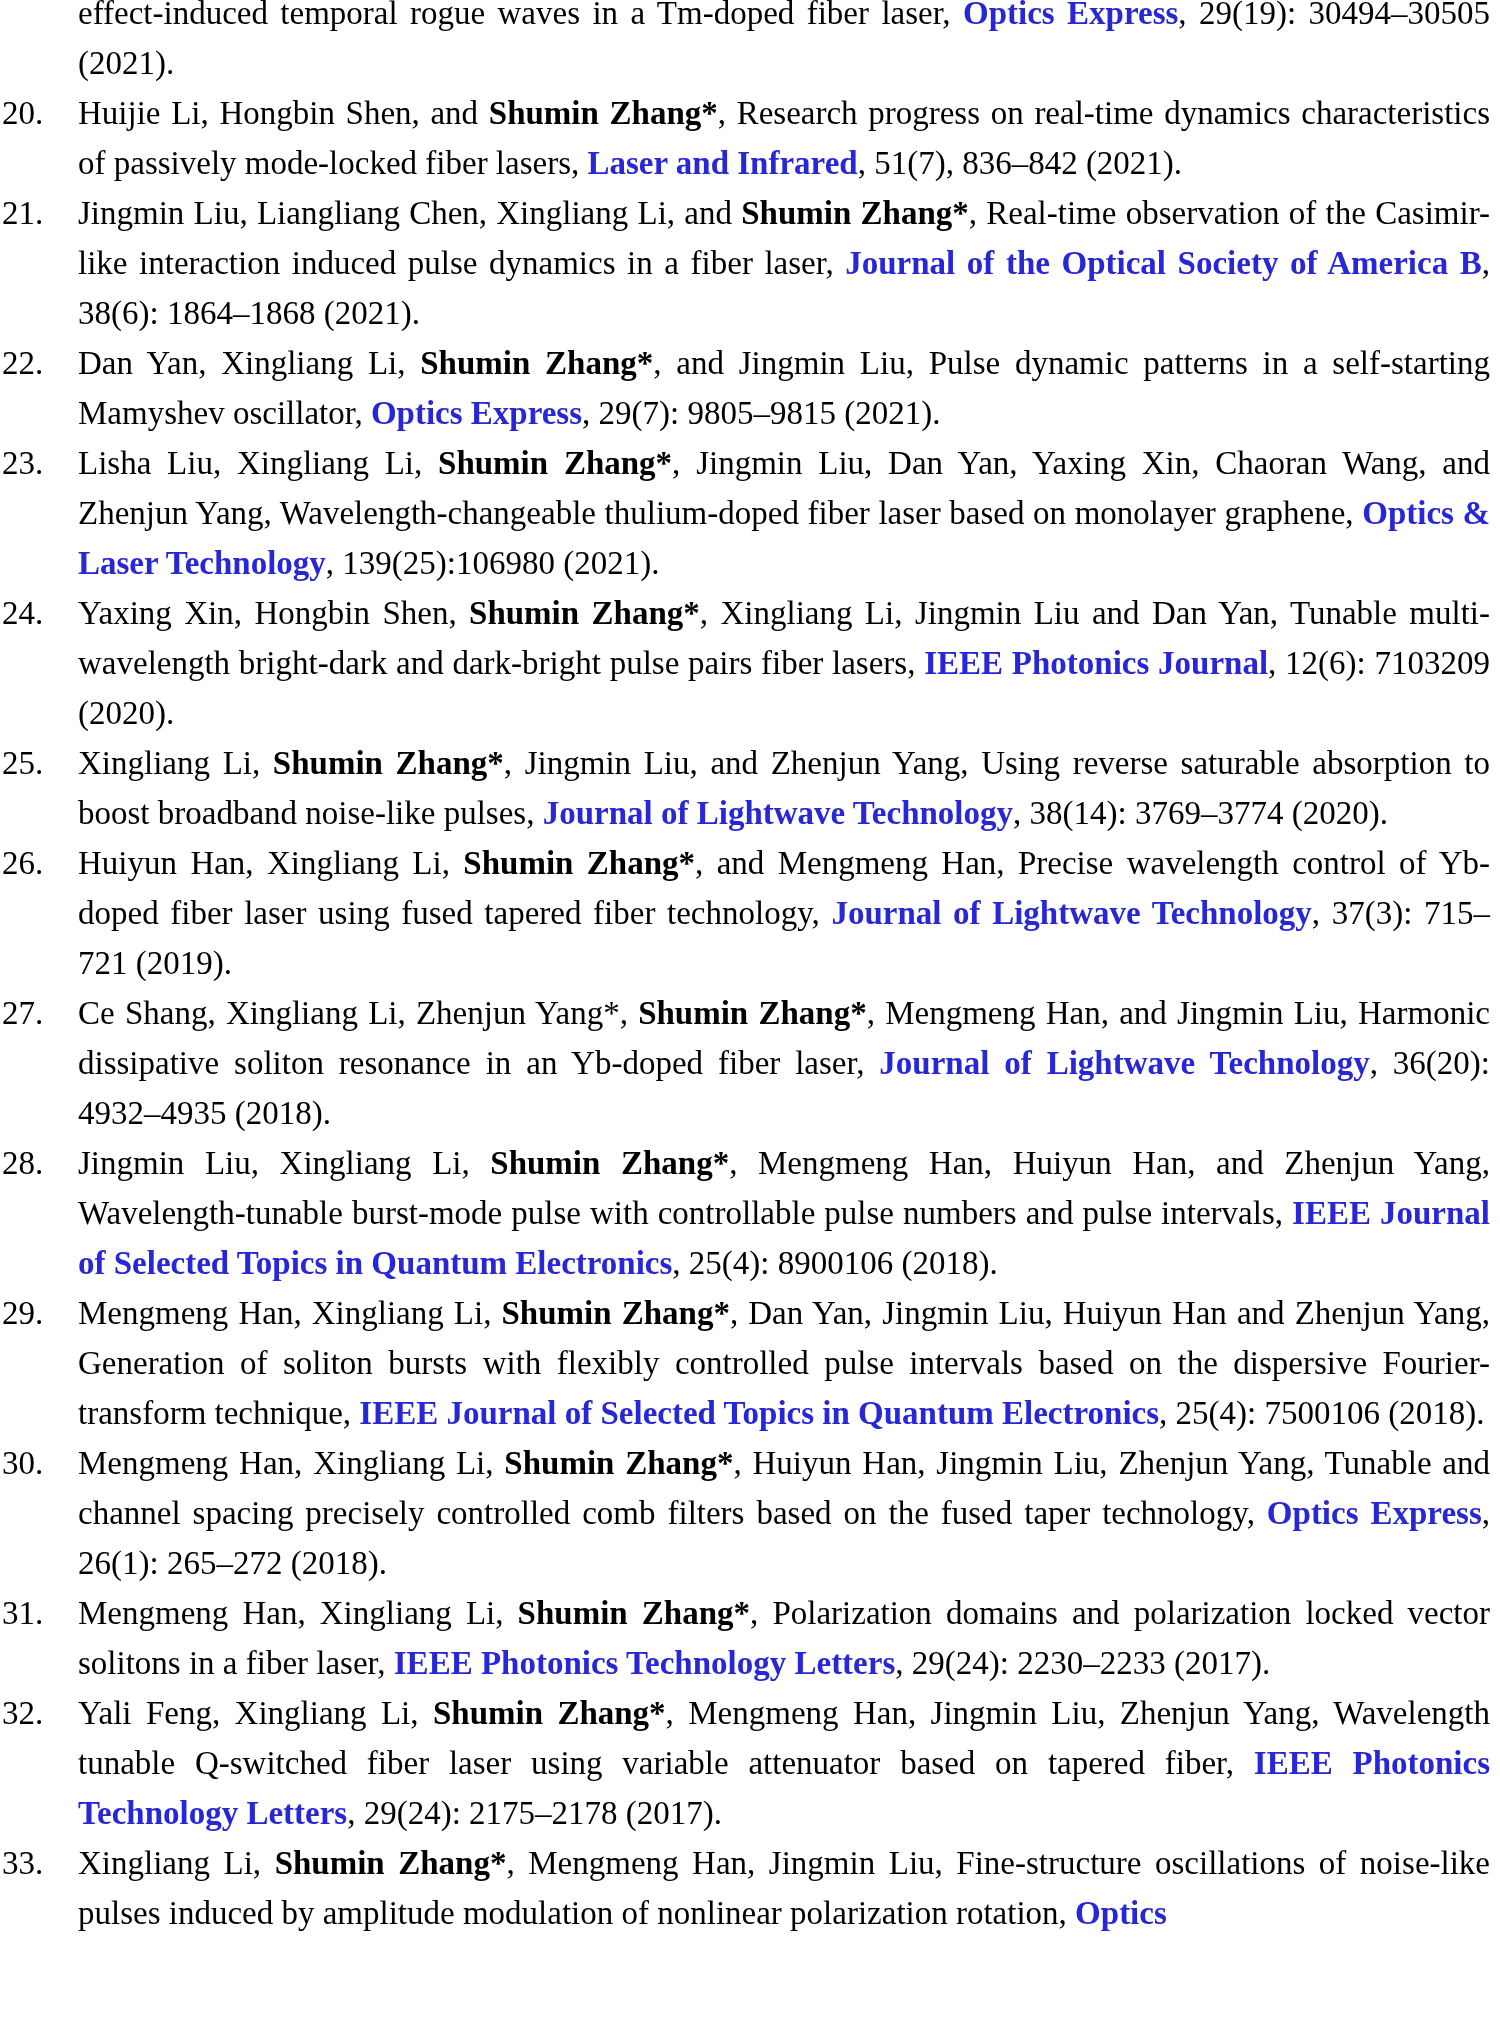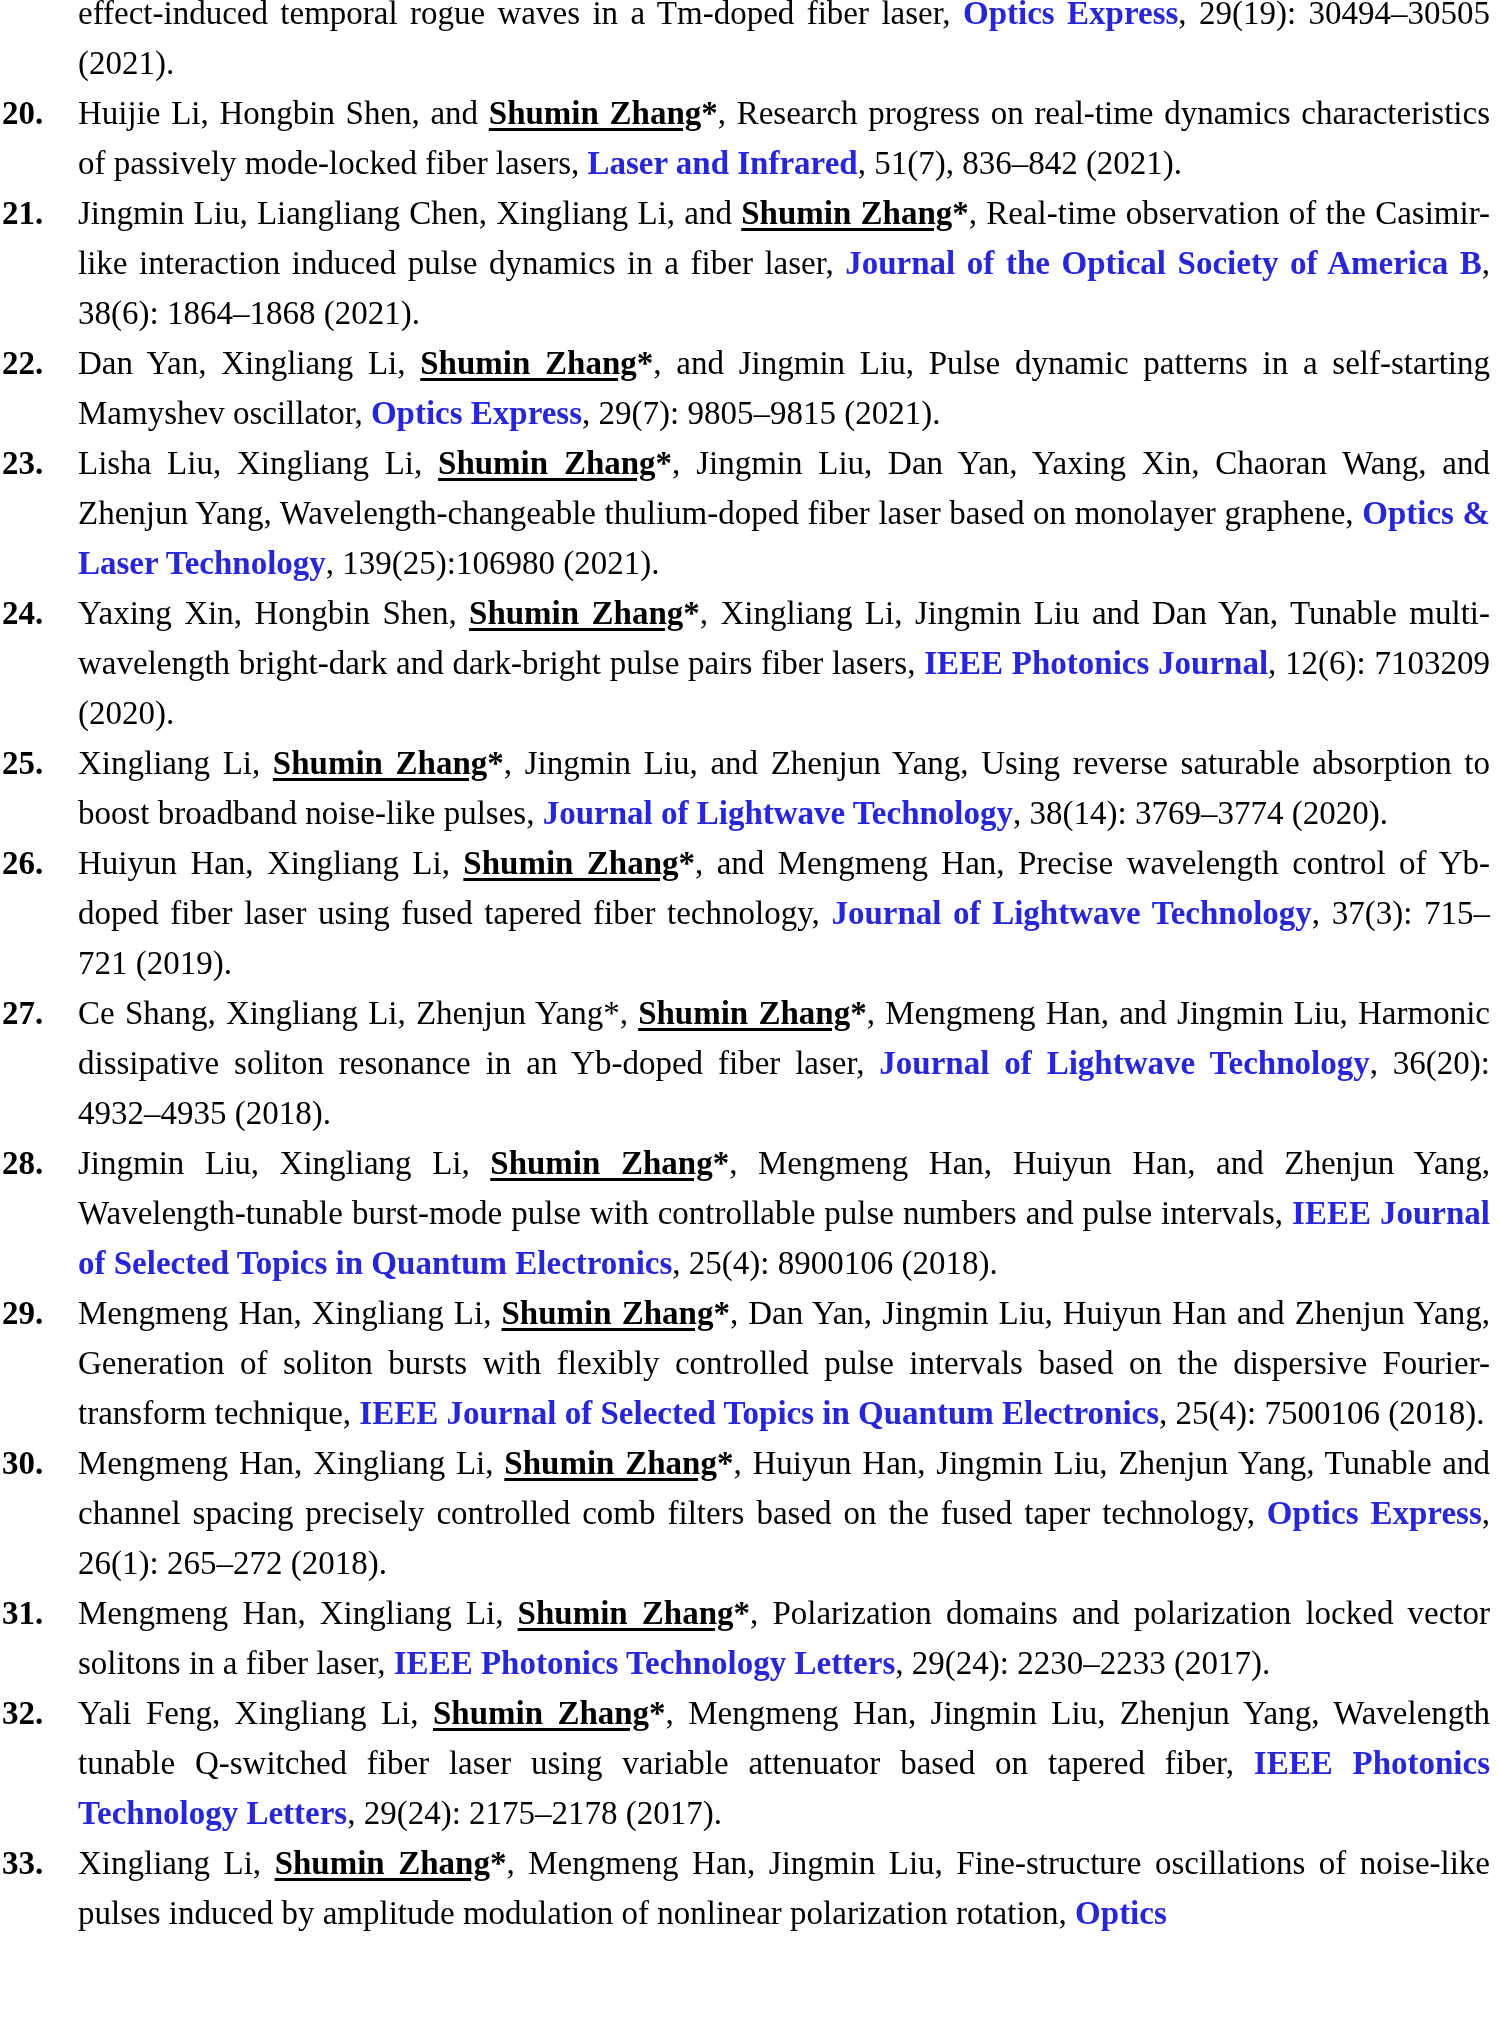--- a/index.html
+++ b/index.html
@@ -22,29 +22,27 @@
   }
   .entry {
     position: relative;
     padding-left: 78px;
     text-align: justify;
   }
   .num {
     position: absolute;
     left: 2px;
     top: 0;
-    font-weight: bold;
   }
   .seg-t { }
   .seg-ast {
     font-weight: bold;
   }
   .seg-name {
     font-weight: bold;
-    text-decoration: underline;
     text-decoration-thickness: 2.5px;
     text-underline-offset: 4px;
   }
   .seg-j {
     font-weight: bold;
   }
 </style>
 </head>
 <body>
 

